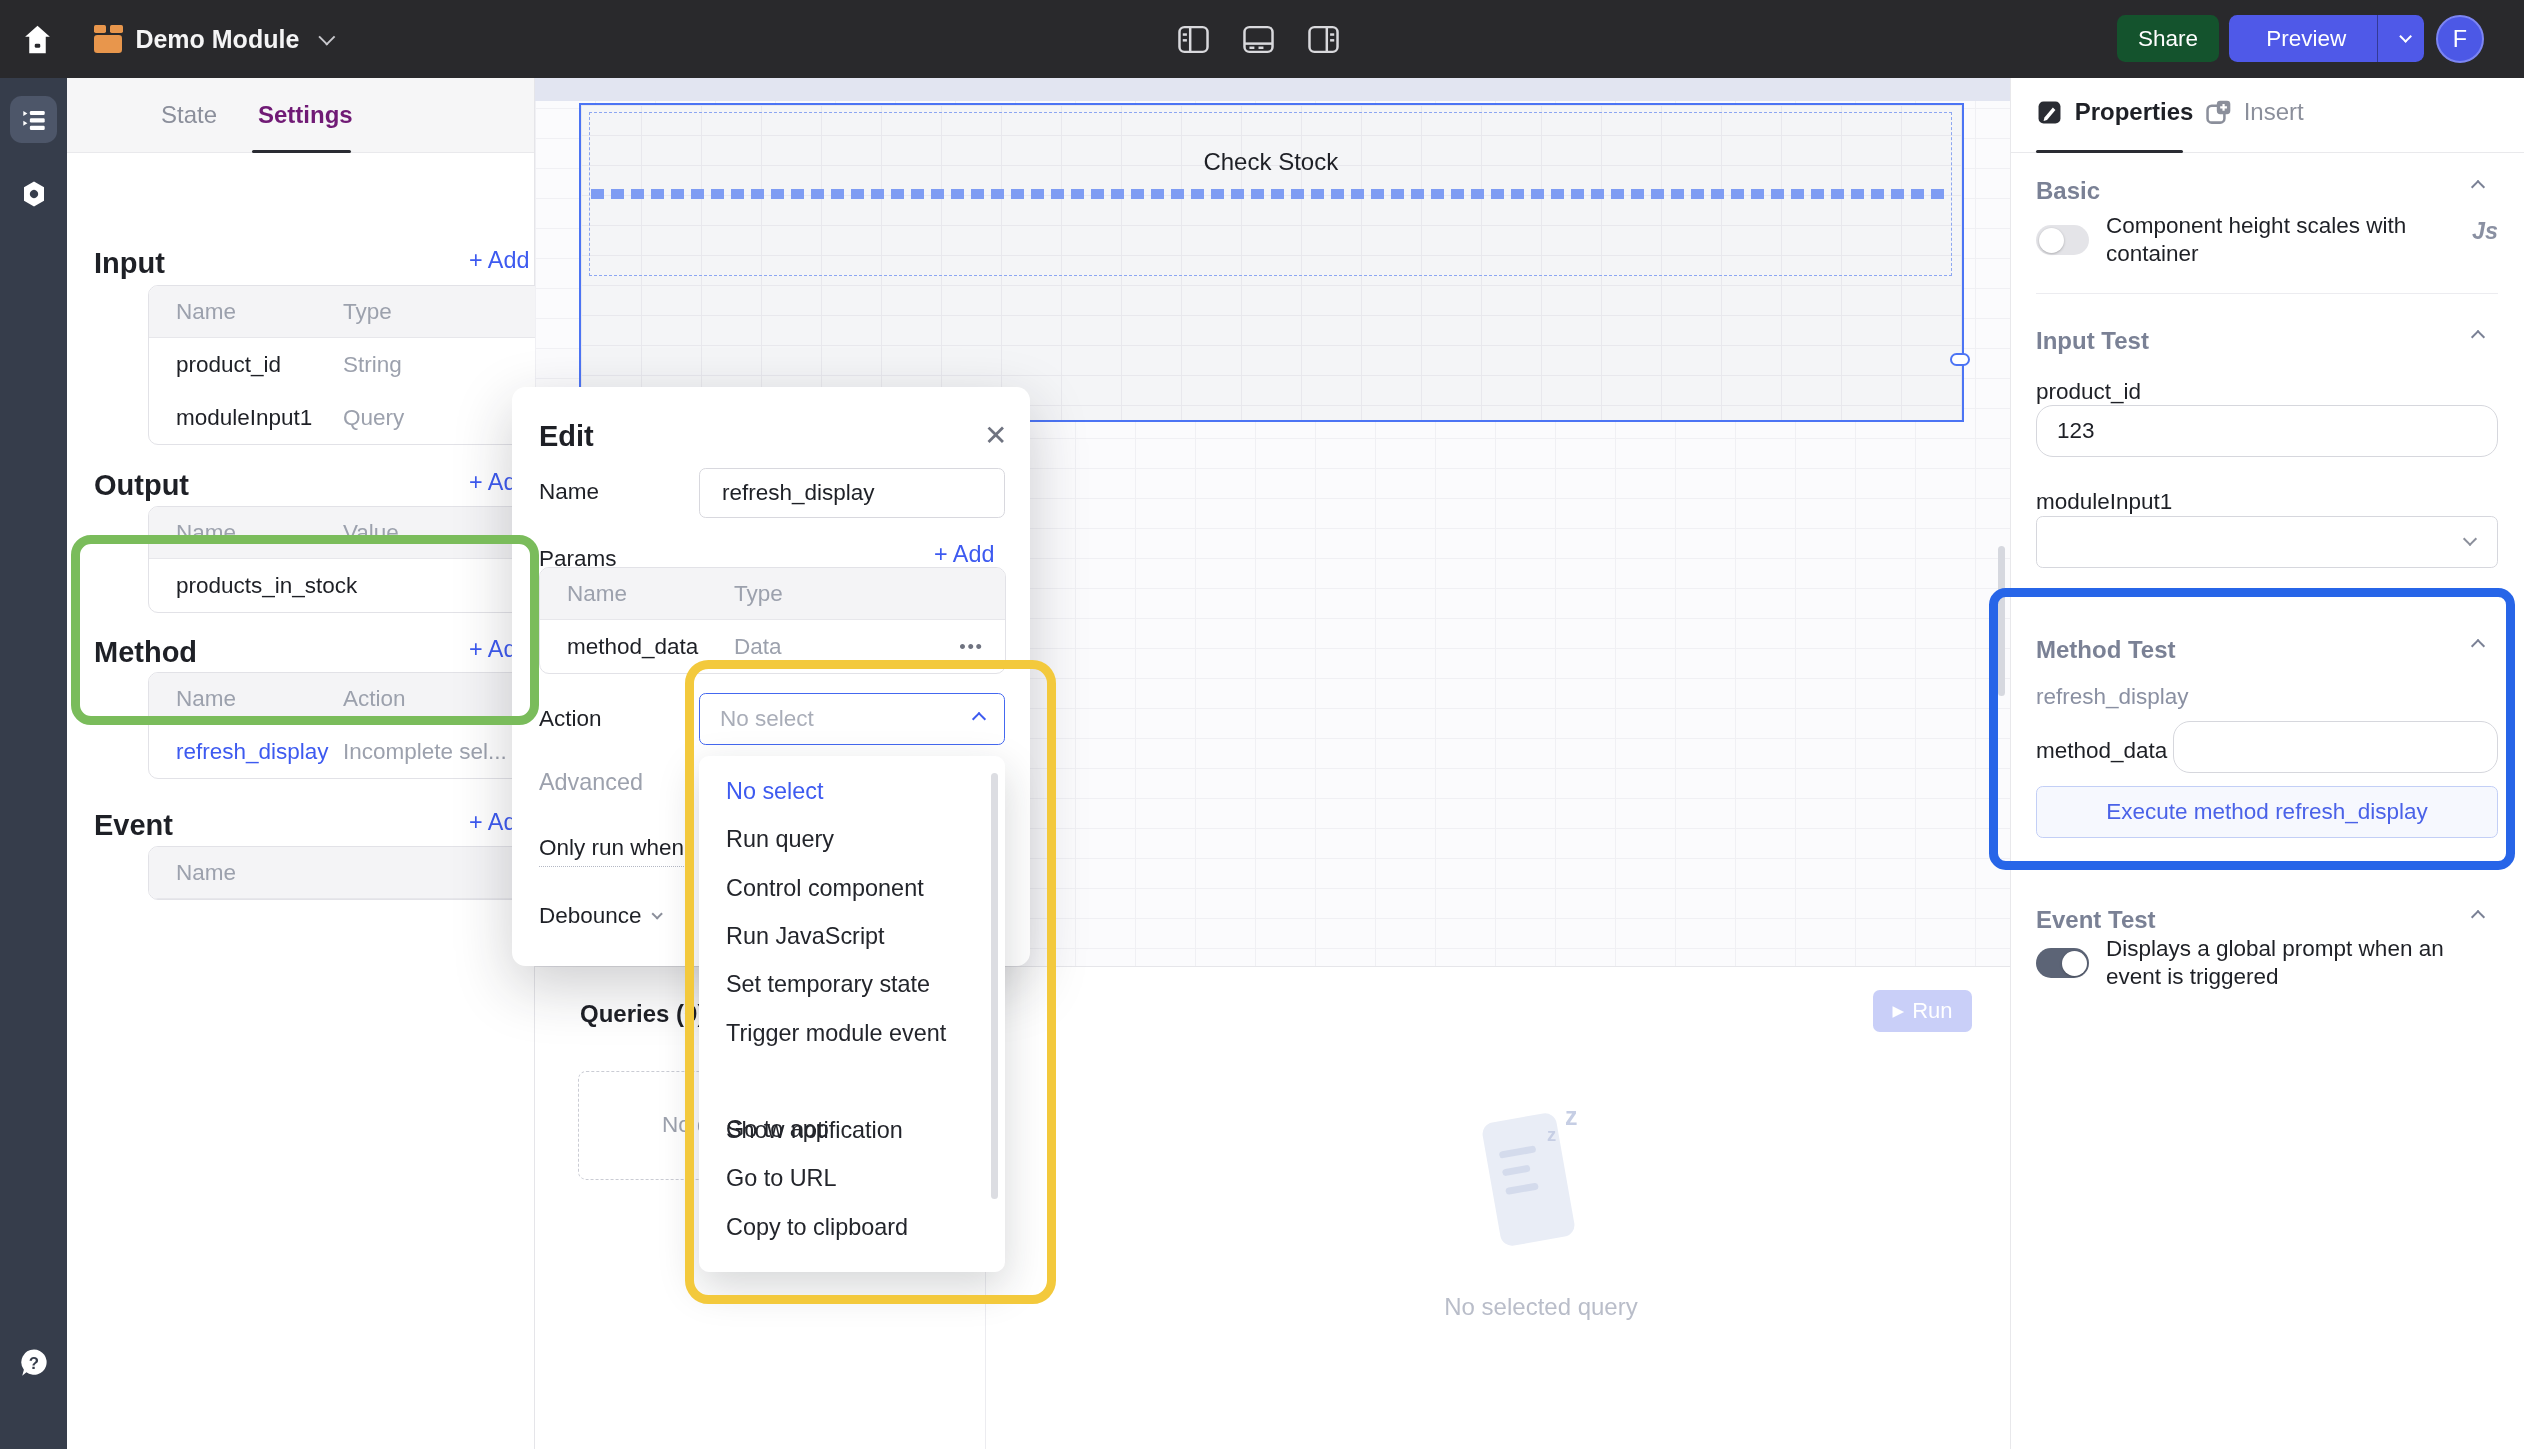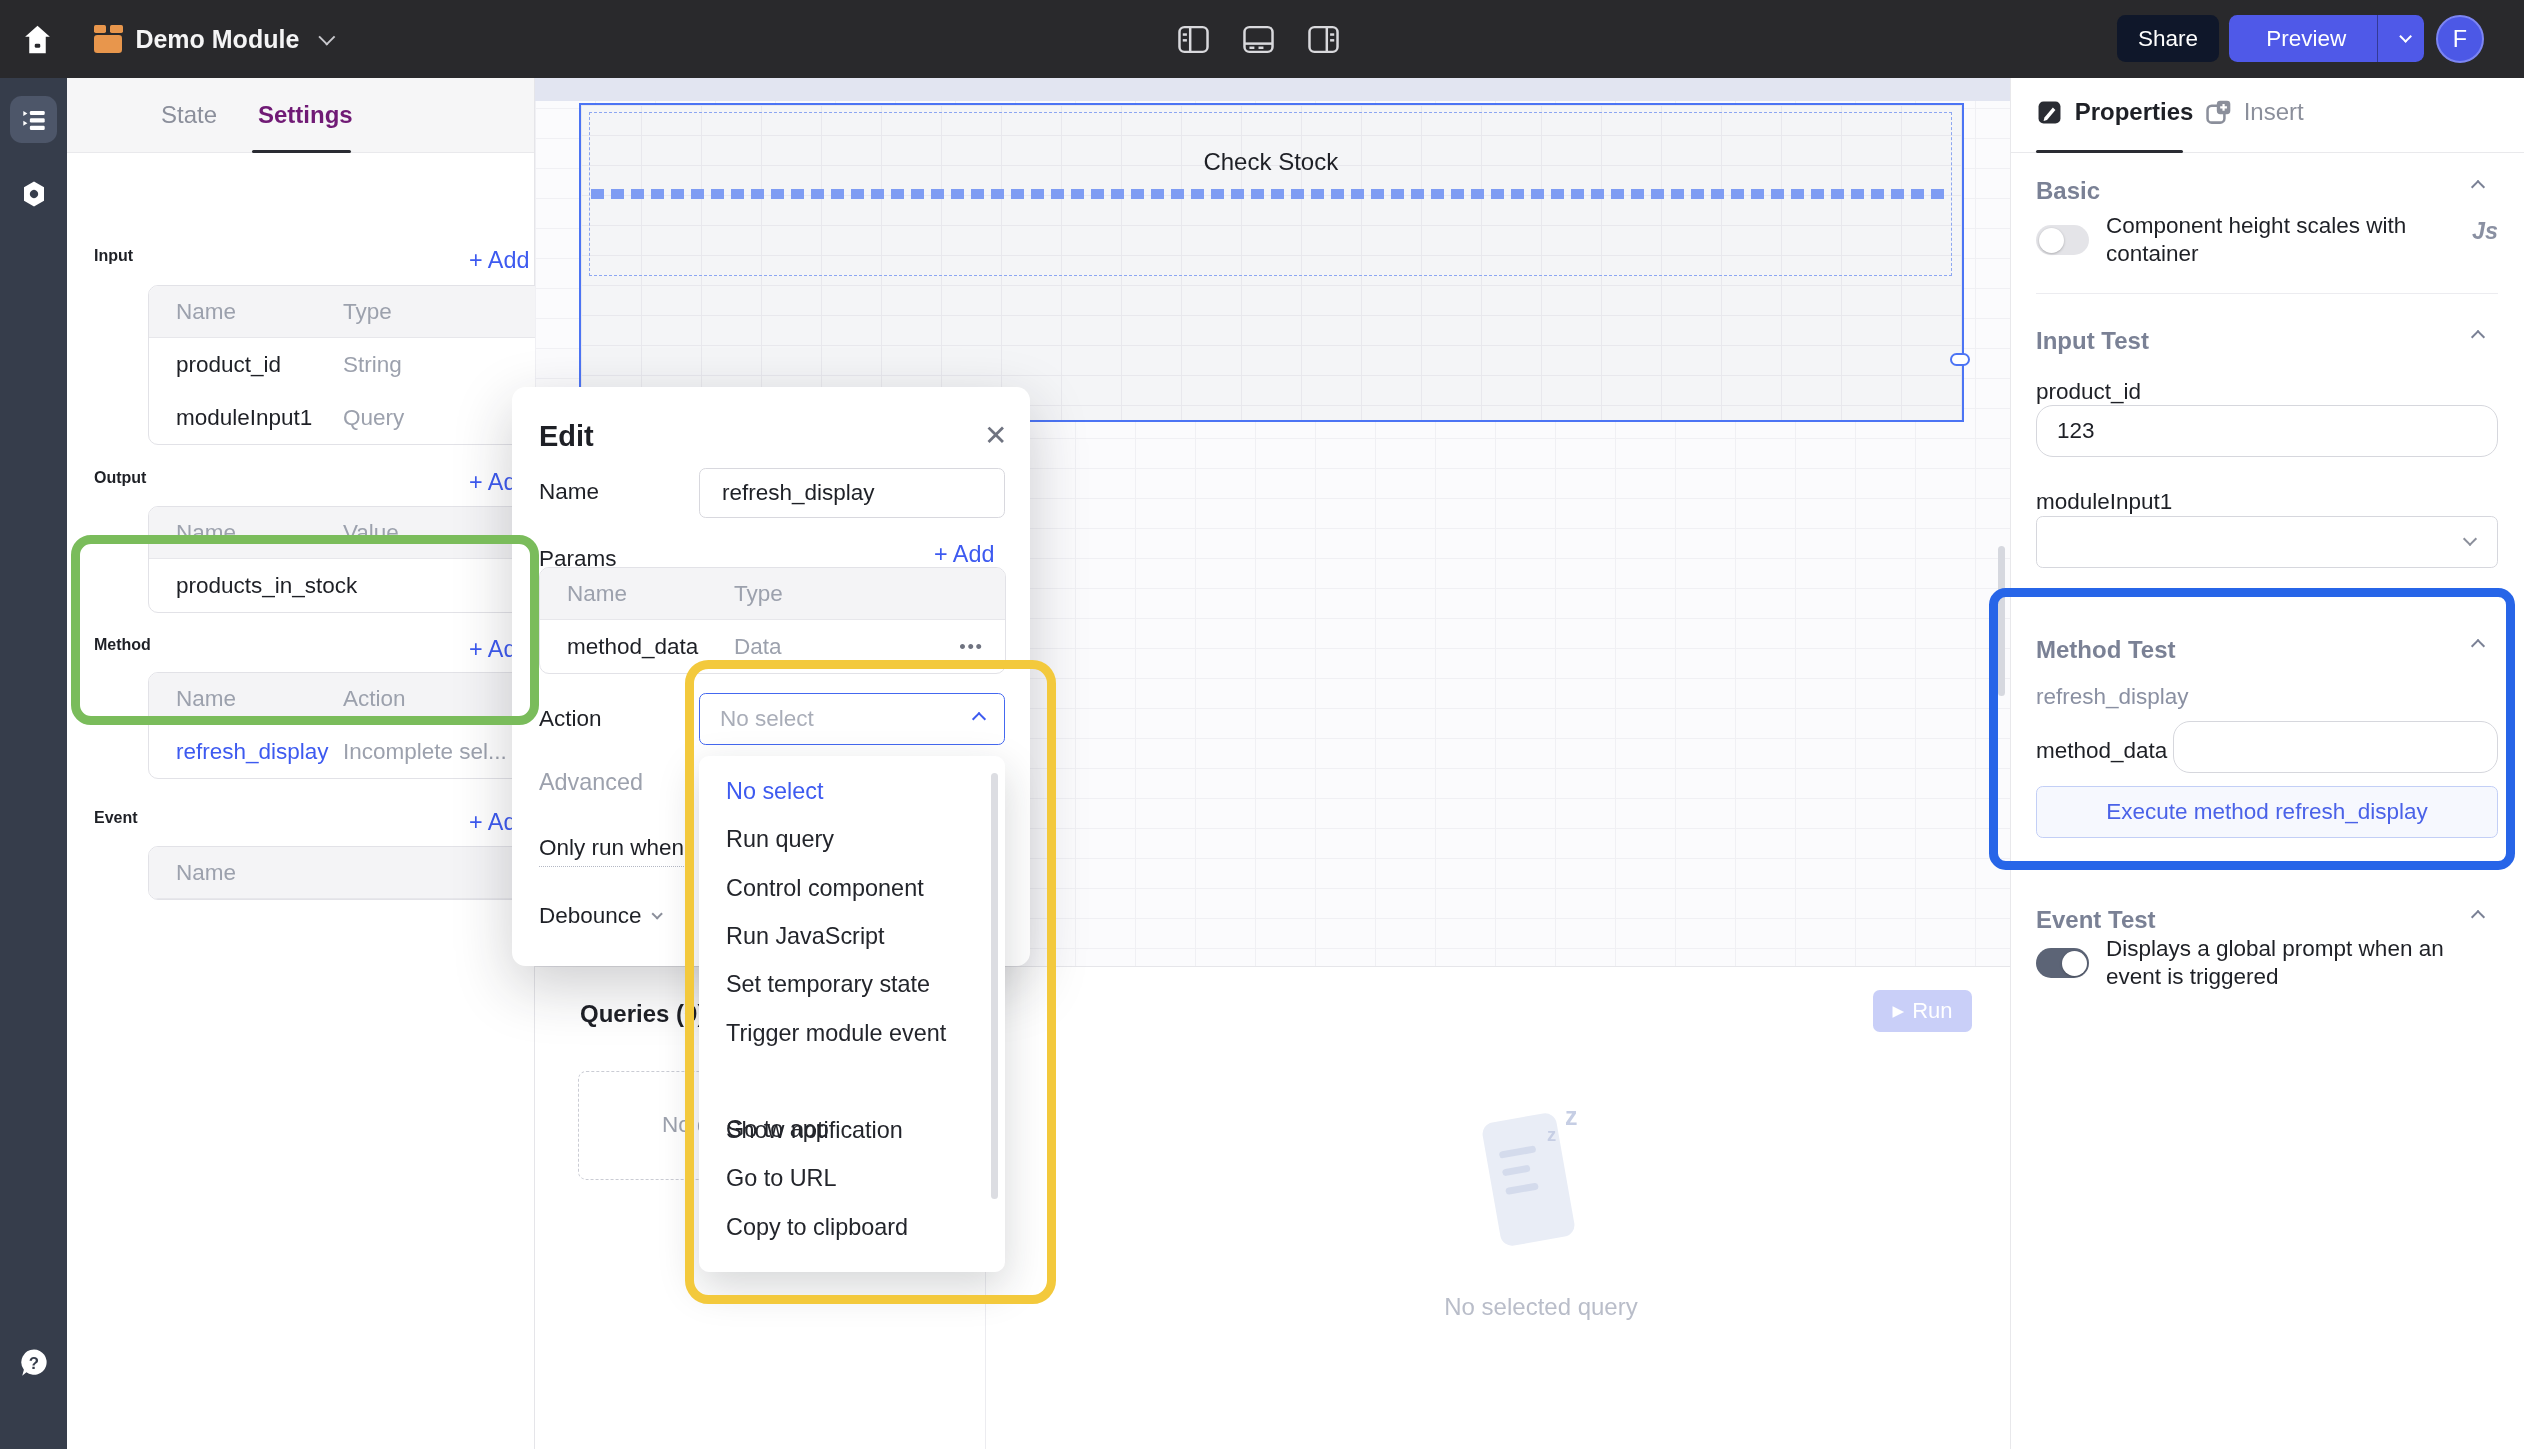--- a/index.html
+++ b/index.html
@@ -17,21 +17,21 @@
   .module-icon .big { position:absolute; left:0; bottom:0; width:28px; height:18.4px; background:#E8964C; border-radius:3.3px; }
   .module-icon .s1 { position:absolute; left:0; top:0; width:11.7px; height:7.5px; background:#E8964C; border-radius:1.7px; }
   .module-icon .s2 { position:absolute; left:16px; top:0; width:12.5px; height:7.5px; background:#E8964C; border-radius:1.7px; }
   .module-title { color:#F4F4F5; font-size:25px; font-weight:700; }
   .chev { display:inline-block; width:11.7px; height:11.7px; border-right:2.5px solid currentColor;
     border-bottom:2.5px solid currentColor; transform:rotate(45deg); }
   .chev.up { transform:rotate(-135deg); }
   .topbar .chev { color:#C9C9CE; margin-left:8.3px; margin-top:-5px; }
   .panel-toggles { position:absolute; left:1177px; top:0; height:78px; display:flex; align-items:center; gap:32px; }
   .ptog { width:33px; height:33px; cursor:pointer; }
-  .btn-share { position:absolute; left:2117px; top:15px; width:102px; height:47px; background:#0f172a;
+  .btn-share { position:absolute; left:2117px; top:15px; width:102px; height:47px; background:#14532d;
     border-radius:8.3px; color:#fff; font-size:22.5px; display:flex; align-items:center; justify-content:center; cursor:pointer; }
   .btn-preview { position:absolute; left:2229px; top:15px; width:195px; height:47px; background:#4F59E8;
     border-radius:8.3px; color:#fff; font-size:22.5px; display:flex; align-items:center; cursor:pointer; }
   .btn-preview .label { flex:1; text-align:center; padding-left:6.7px; }
   .btn-preview .split { width:47px; height:47px; border-left:1.7px solid rgba(0,0,0,.35); display:flex;
     align-items:center; justify-content:center; }
   .btn-preview .chev { color:#fff; width:9.2px; height:9.2px; border-width:2.5px; margin-top:-4.2px; }
   .avatar { position:absolute; left:2436px; top:15px; width:48px; height:48px; border-radius:50%;
     background:#4C58E6; border:2.5px solid #7C85F2; color:#fff; font-size:23.4px; display:flex;
     align-items:center; justify-content:center; cursor:pointer; }
@@ -43,21 +43,21 @@
   .rail-item.selected { background:#4D5669; }
 
   
   .leftpanel { position:absolute; left:67px; top:78px; width:468px; height:1372px; background:#fff;
     border-right:0.8px solid #E5E5E9; }
   .tabsrow { position:absolute; left:0; top:0; width:100%; height:75px; background:#F6F6F7;
     border-bottom:0.8px solid #E9E9EC; }
   .tab-state { position:absolute; left:94px; top:23.4px; font-size:24px; color:#8B8F9B; cursor:pointer; }
   .tab-settings { position:absolute; left:191px; top:23.4px; font-size:24px; color:#701a75; font-weight:700; cursor:pointer; }
   .tab-underline { position:absolute; left:185px; top:72px; width:99px; height:3.3px; background:#2A2C33; border-radius:1.7px; }
-  .sec-title { position:absolute; font-size:16px; color:#1E2026; font-weight:600; }
+  .sec-title { position:absolute; font-size:29px; color:#1E2026; font-weight:600; }
   .add-link { position:absolute; font-size:23.4px; color:#3D5AF0; cursor:pointer; }
   .mini-table { position:absolute; left:81px; width:448px; background:#fff; border:0.8px solid #E2E2E7;
     border-radius:10px; overflow:hidden; }
   .mt-head { height:52px; background:#F4F4F6; border-bottom:0.8px solid #E7E7EB; display:flex; align-items:center; }
   .mt-row { height:53px; display:flex; align-items:center; }
   .mt-c1 { width:194px; padding-left:27px; font-size:22.5px; color:#9CA1AD; }
   .mt-c2 { flex:1; font-size:22.5px; color:#9CA1AD; }
   .mt-row .mt-c1 { color:#1E2026; }
   .mt-row .mt-c2 { color:#9CA1AD; }
   .mt-row .mt-c1.linkblue { color:#3D5AF0; cursor:pointer; }

